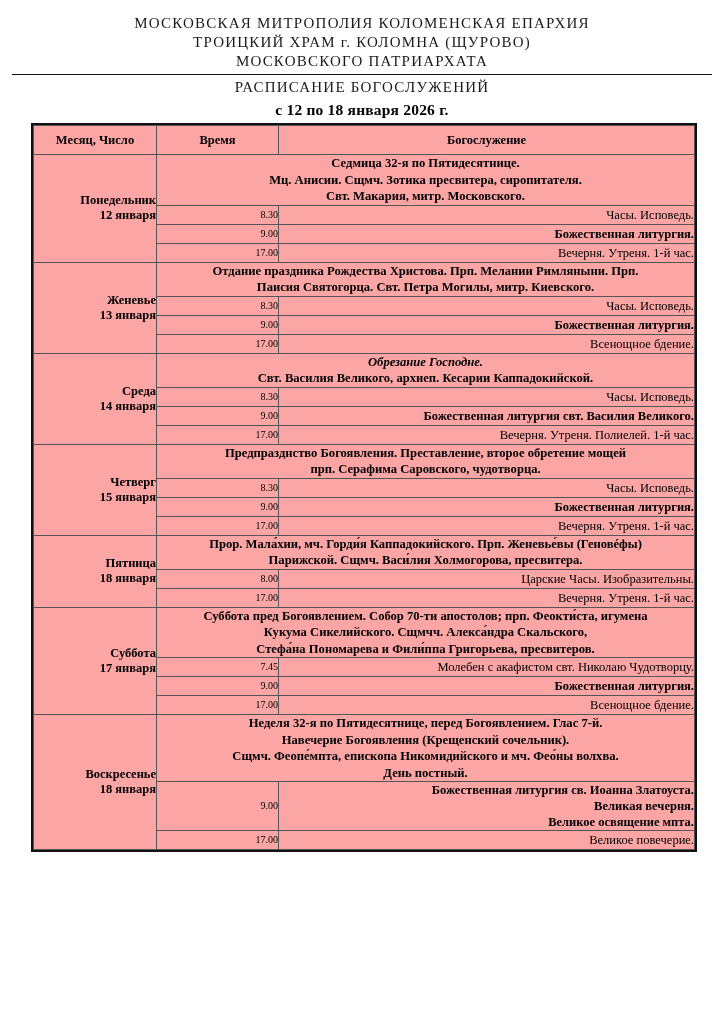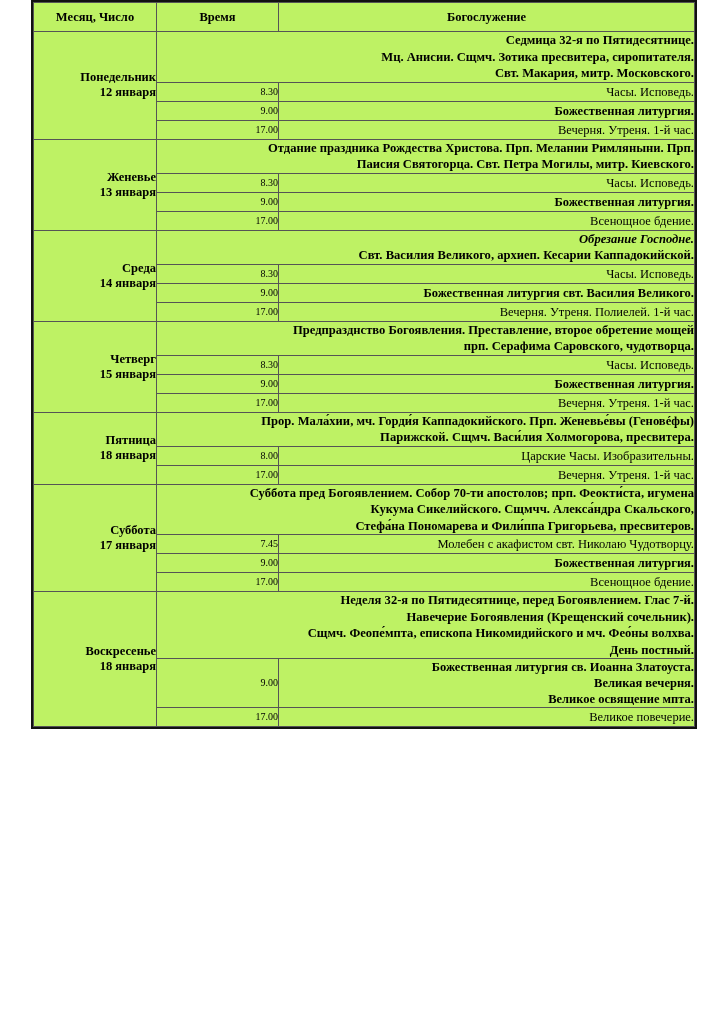--- a/index.html
+++ b/index.html
@@ -58,21 +58,21 @@
     letter-spacing: 0.2px;
     padding-top: 1px;
     padding-bottom: 3px;
     color: #000000;
   }
 
   
   .tbl-wrap {
     margin: 0 27px 16px 31px;
     border: 2.5px solid #111111;
-    background: #bef264;
+    background: #fca5a5;
   }
   table.sched {
     width: 100%;
     border-collapse: collapse;
     table-layout: fixed;
   }
   table.sched td, table.sched th {
     border: 1px solid #555555;
     vertical-align: middle;
     padding: 0;
@@ -94,21 +94,21 @@
   td.day {
     text-align: right;
     font-size: 12.5px;
     font-weight: bold;
     line-height: 15px;
     padding: 3px 2px;
     color: #000000;
   }
   
   td.desc {
-    text-align: right;
+    text-align: center;
     font-size: 12.6px;
     font-weight: bold;
     line-height: 16.5px;
     padding: 4px 6px 5px 6px;
     color: #000000;
   }
   td.desc .dl { display: block; white-space: nowrap; }
 
   
   td.time {
@@ -132,20 +132,28 @@
   
   .red  { color: #e00000; }
   .bold { font-weight: bold; }
   .ital { font-style: italic; }
 </style>
 </head>
 <body>
 
 <div class="page">
 
+  <div class="masthead">
+    <div class="mast-line">МОСКОВСКАЯ МИТРОПОЛИЯ КОЛОМЕНСКАЯ ЕПАРХИЯ</div>
+    <div class="mast-line">ТРОИЦКИЙ ХРАМ г. КОЛОМНА (ЩУРОВО)</div>
+    <div class="mast-line">МОСКОВСКОГО ПАТРИАРХАТА</div>
+    <hr class="hr-rule">
+    <div class="mast-sub">РАСПИСАНИЕ БОГОСЛУЖЕНИЙ</div>
+    <div class="mast-range">с 12 по 18 января 2026 г.</div>
+  </div>
 
   <div class="tbl-wrap">
     <table class="sched">
       <colgroup>
         <col class="c-day">
           <col class="c-time">
           <col class="c-serv">
       </colgroup>
       <thead>
         <tr>

